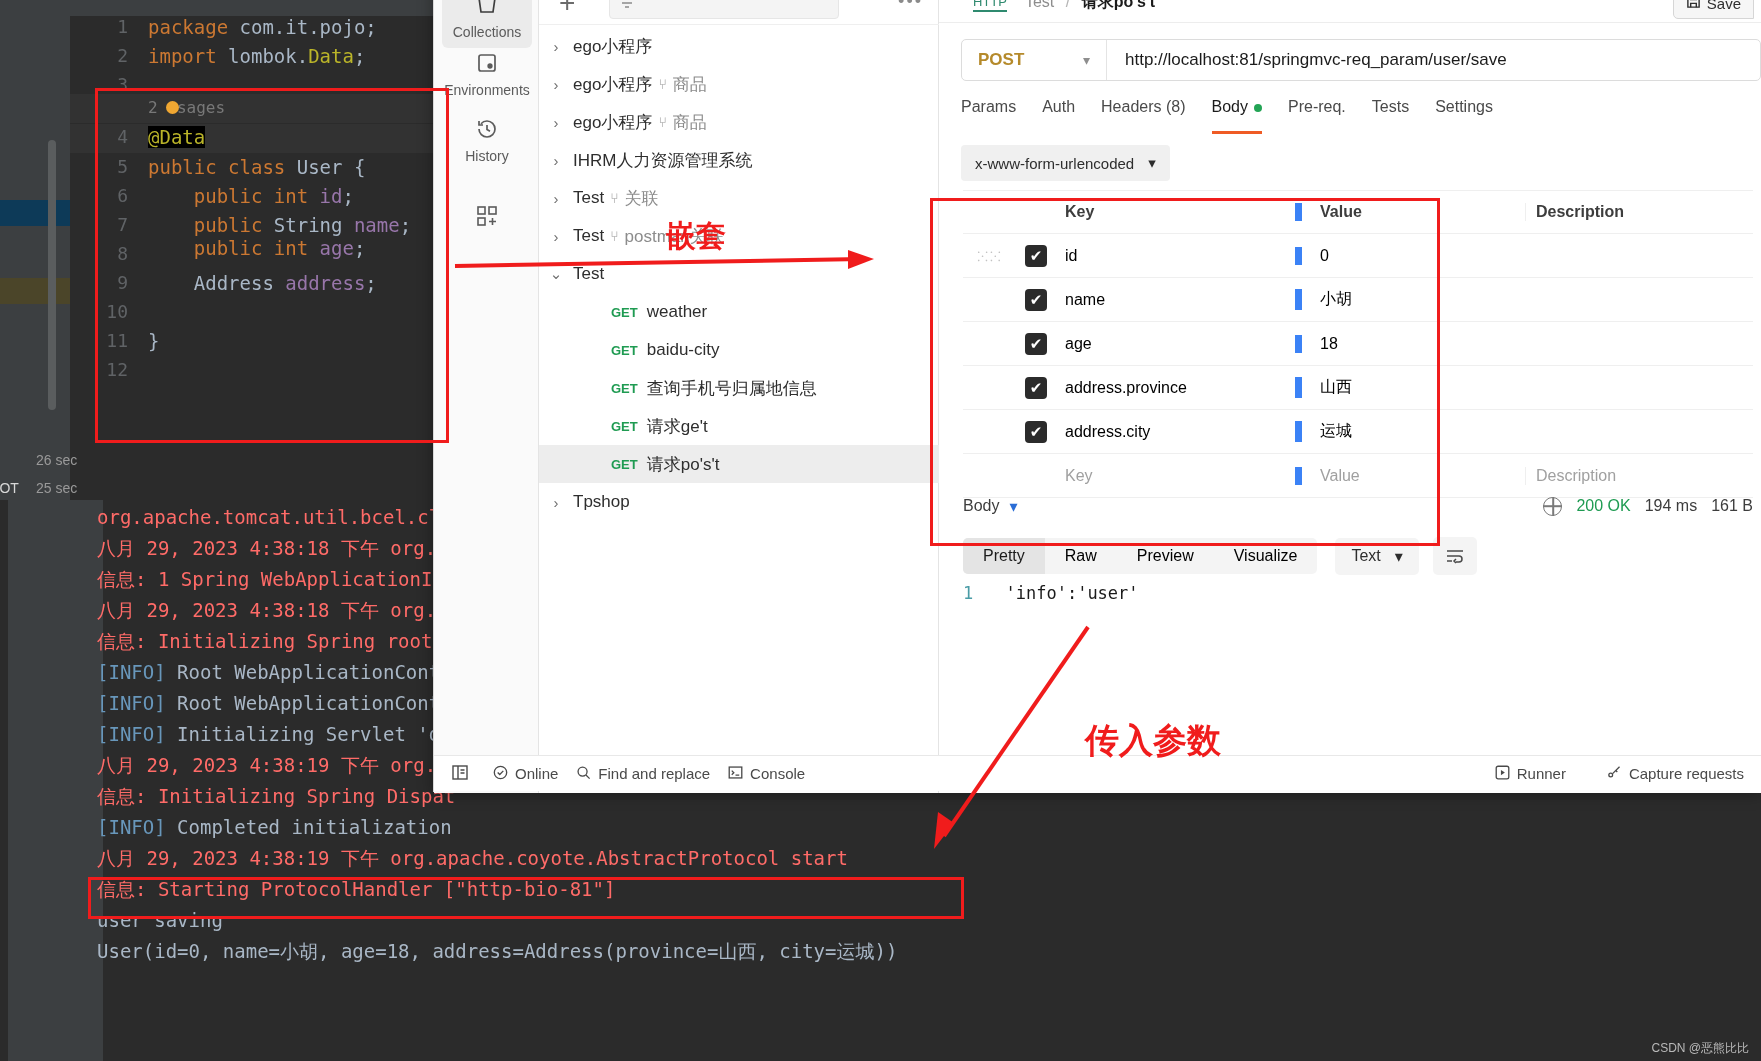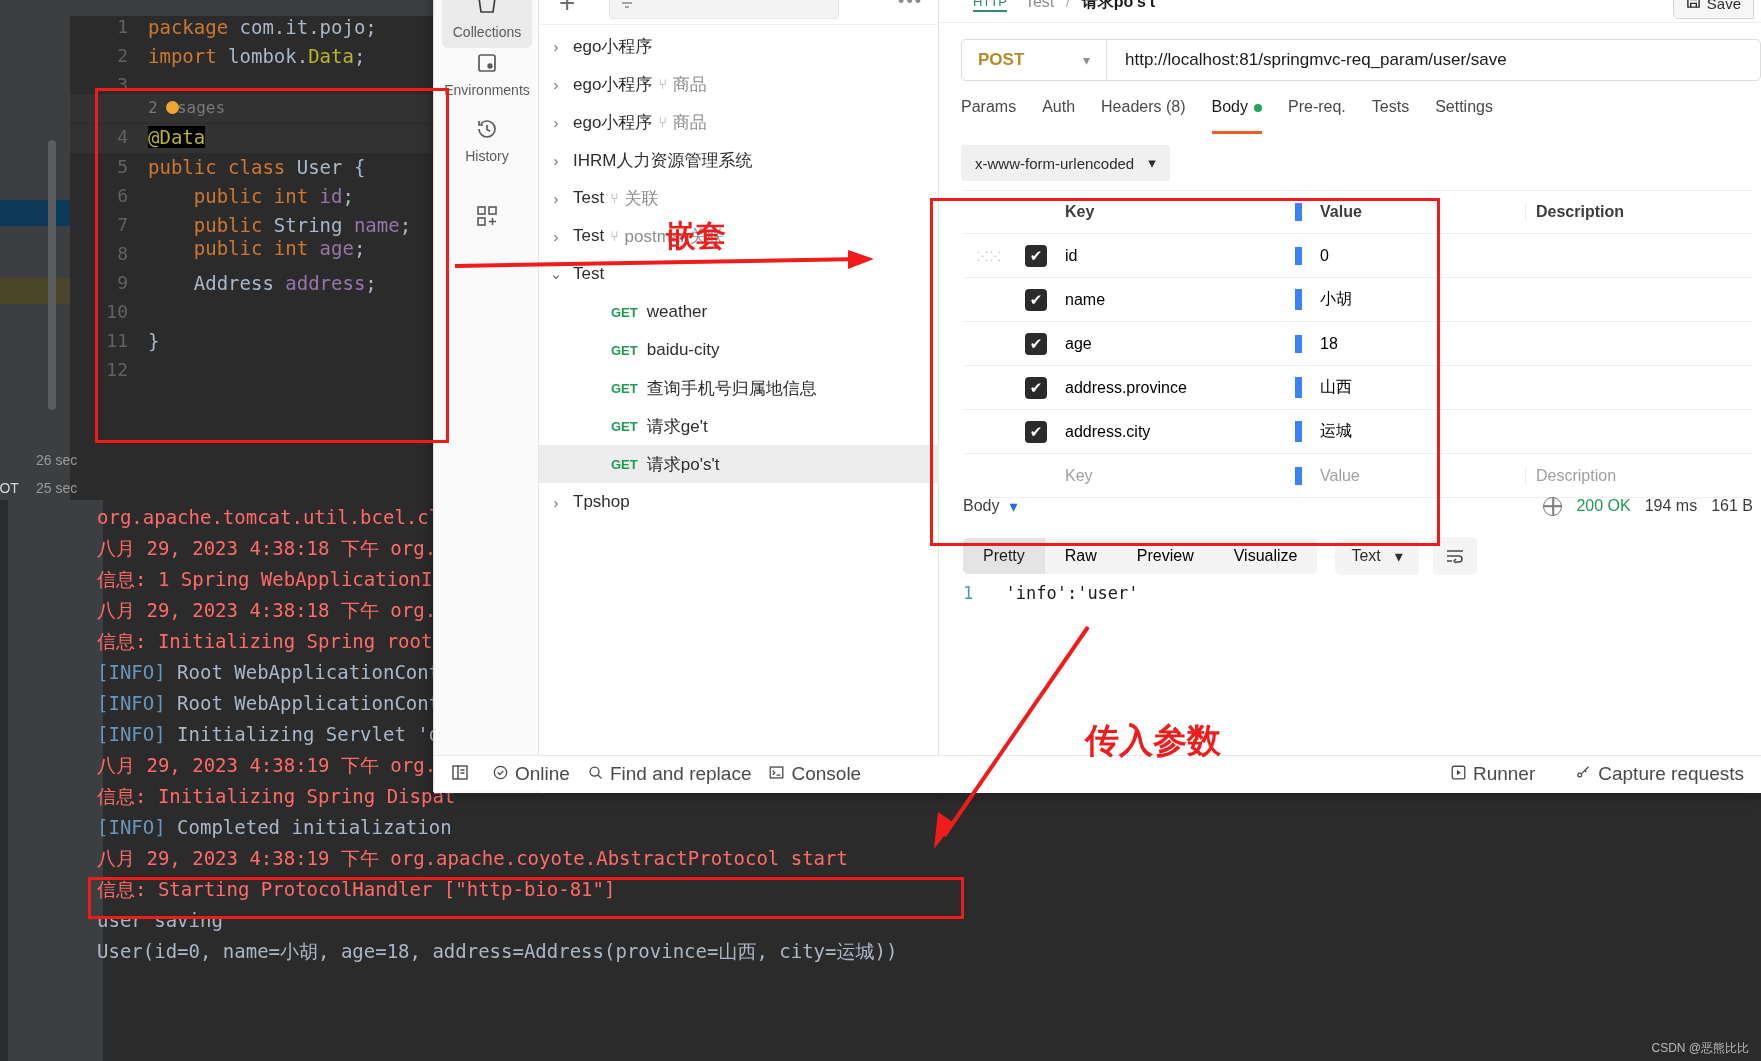--- a/index.html
+++ b/index.html
@@ -102,21 +102,21 @@
   .rt-group { display:flex; background:#f4f4f4; border-radius:5px; overflow:hidden; }
   .rt { padding:9px 20px; font-size:16px; color:#000000; }
   .rt.active { background:#e4e4e4; color:#1b1b1b; }
   .txtsel { margin-left:18px; background:#f4f4f4; border-radius:5px; padding:9px 16px; font-size:16px; color:#2d2d2d; display:flex; gap:14px; align-items:center; }
   .wrapbtn { margin-left:14px; width:44px; height:38px; background:#f4f4f4; border-radius:5px; display:flex; align-items:center; justify-content:center; color:#4a4a4a; font-size:16px; }
 
   .resp-body { position:absolute; left:24px; top:600px; width:790px; font-family:"DejaVu Sans Mono", monospace; font-size:17px; }
   .rb-ln { color:#4a9ca6; margin-right:22px; }
   .rb-txt { color:#1b1b1b; }
 
-  .pm-status { position:absolute; left:0; bottom:0; width:1328px; height:36px; background:#ffffff; border-top:1px solid #e8e8e8; display:flex; align-items:center; font-size:19px; color:#4a4a4a; }
+  .pm-status { position:absolute; left:0; bottom:0; width:1328px; height:36px; background:#ffffff; border-top:1px solid #e8e8e8; display:flex; align-items:center; font-size:15px; color:#4a4a4a; }
   .st-item { display:flex; align-items:center; gap:7px; margin-left:18px; }
   .st-right { margin-left:auto; display:flex; align-items:center; }
   .st-right .st-item { margin-right:18px; margin-left:22px; }
 
   
   .anno { position:absolute; pointer-events:none; }
   .box { border:3px solid #f01c1c; }
   .anno-text { color:#f01c1c; font-weight:bold; font-family:"DejaVu Sans", sans-serif; }
 
   .watermark { position:absolute; right:12px; bottom:4px; color:#b9b9b9; font-size:12px; }

